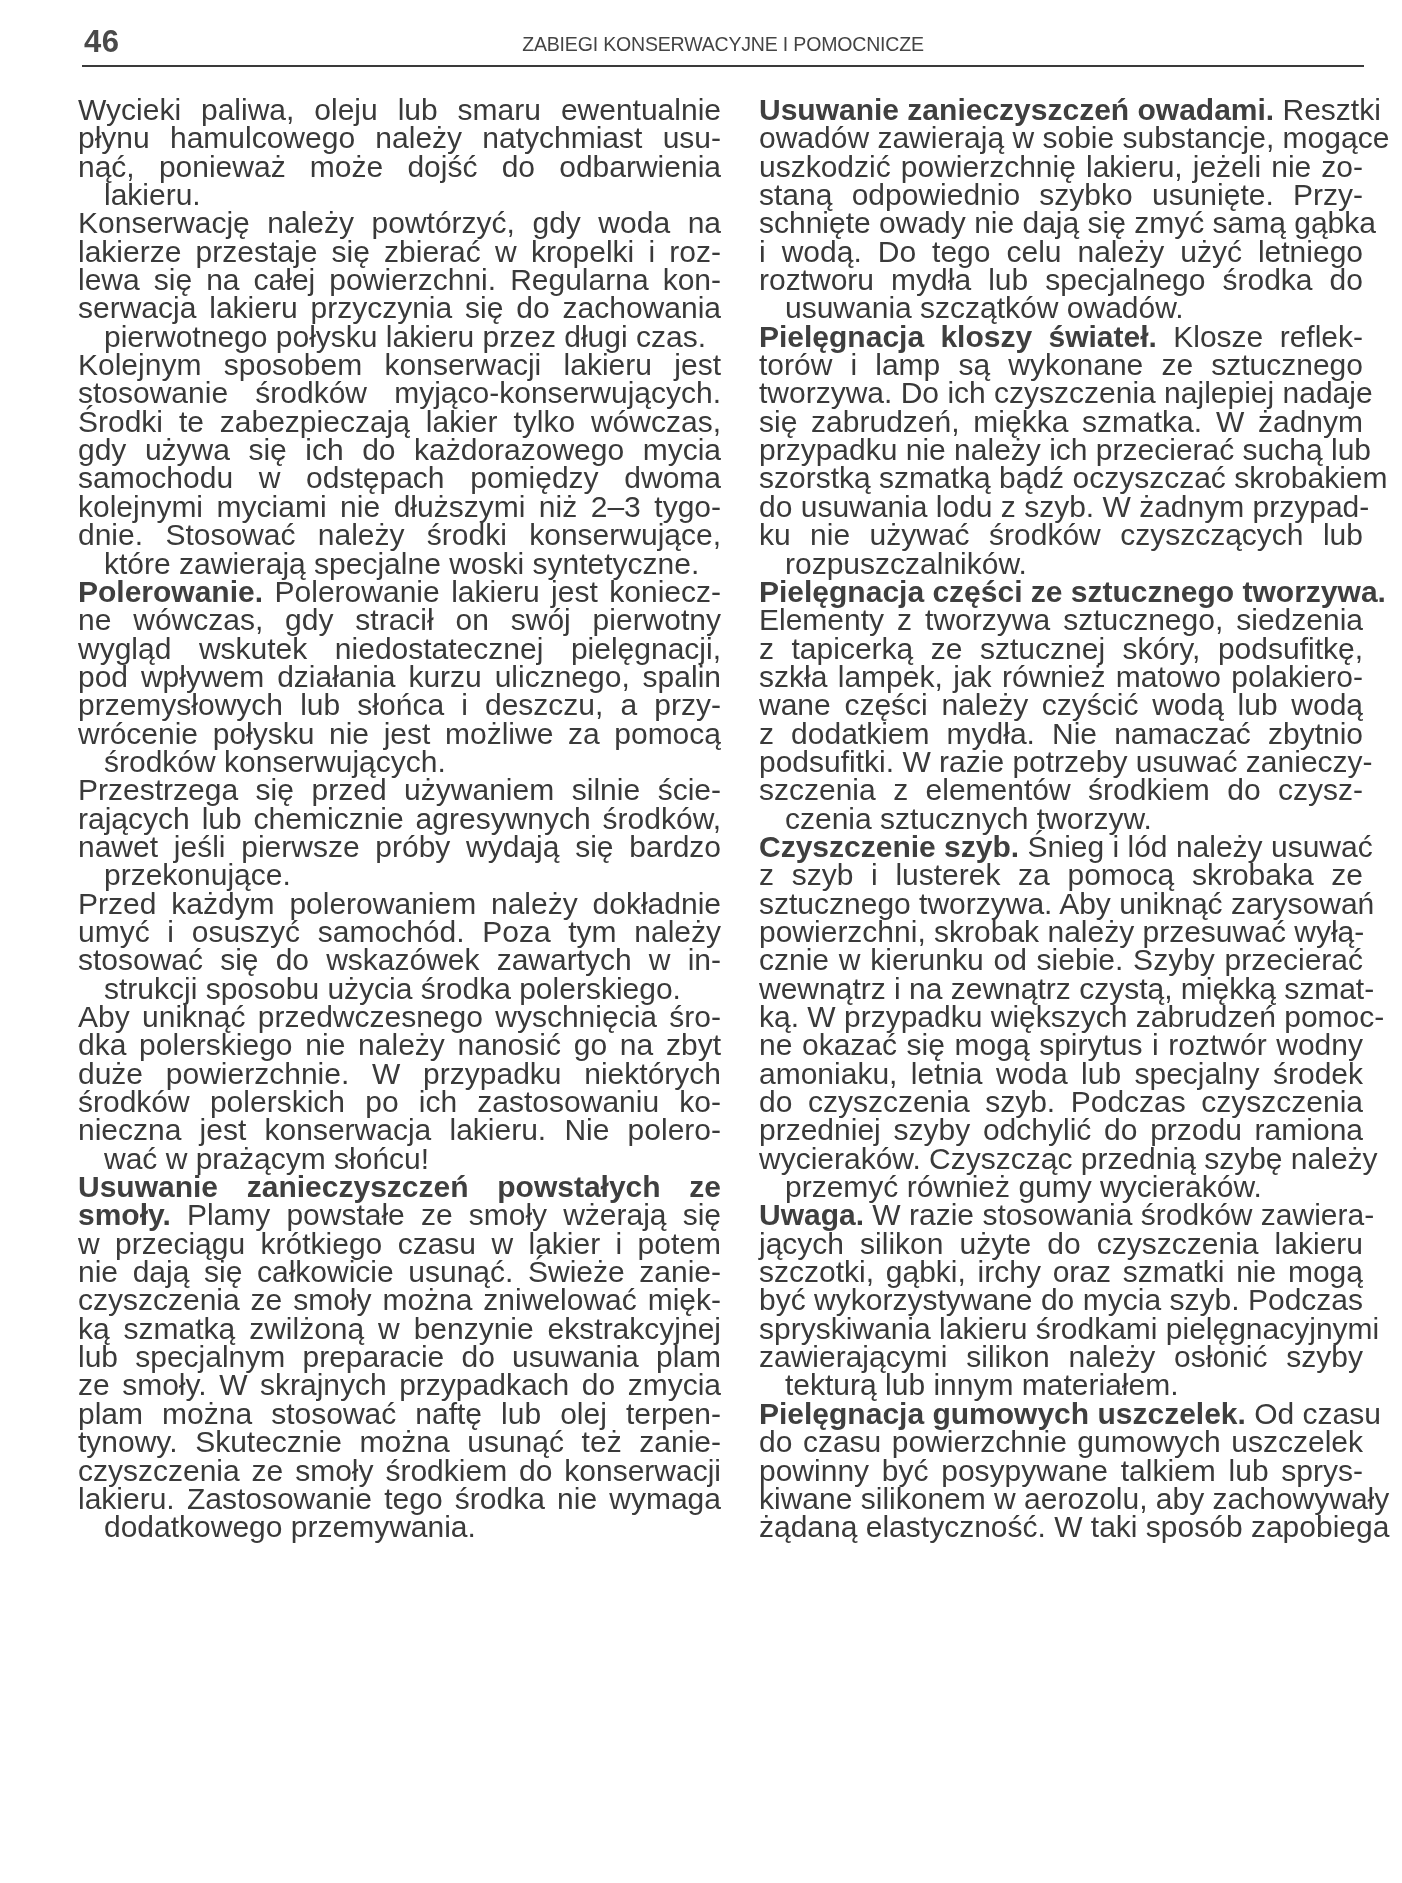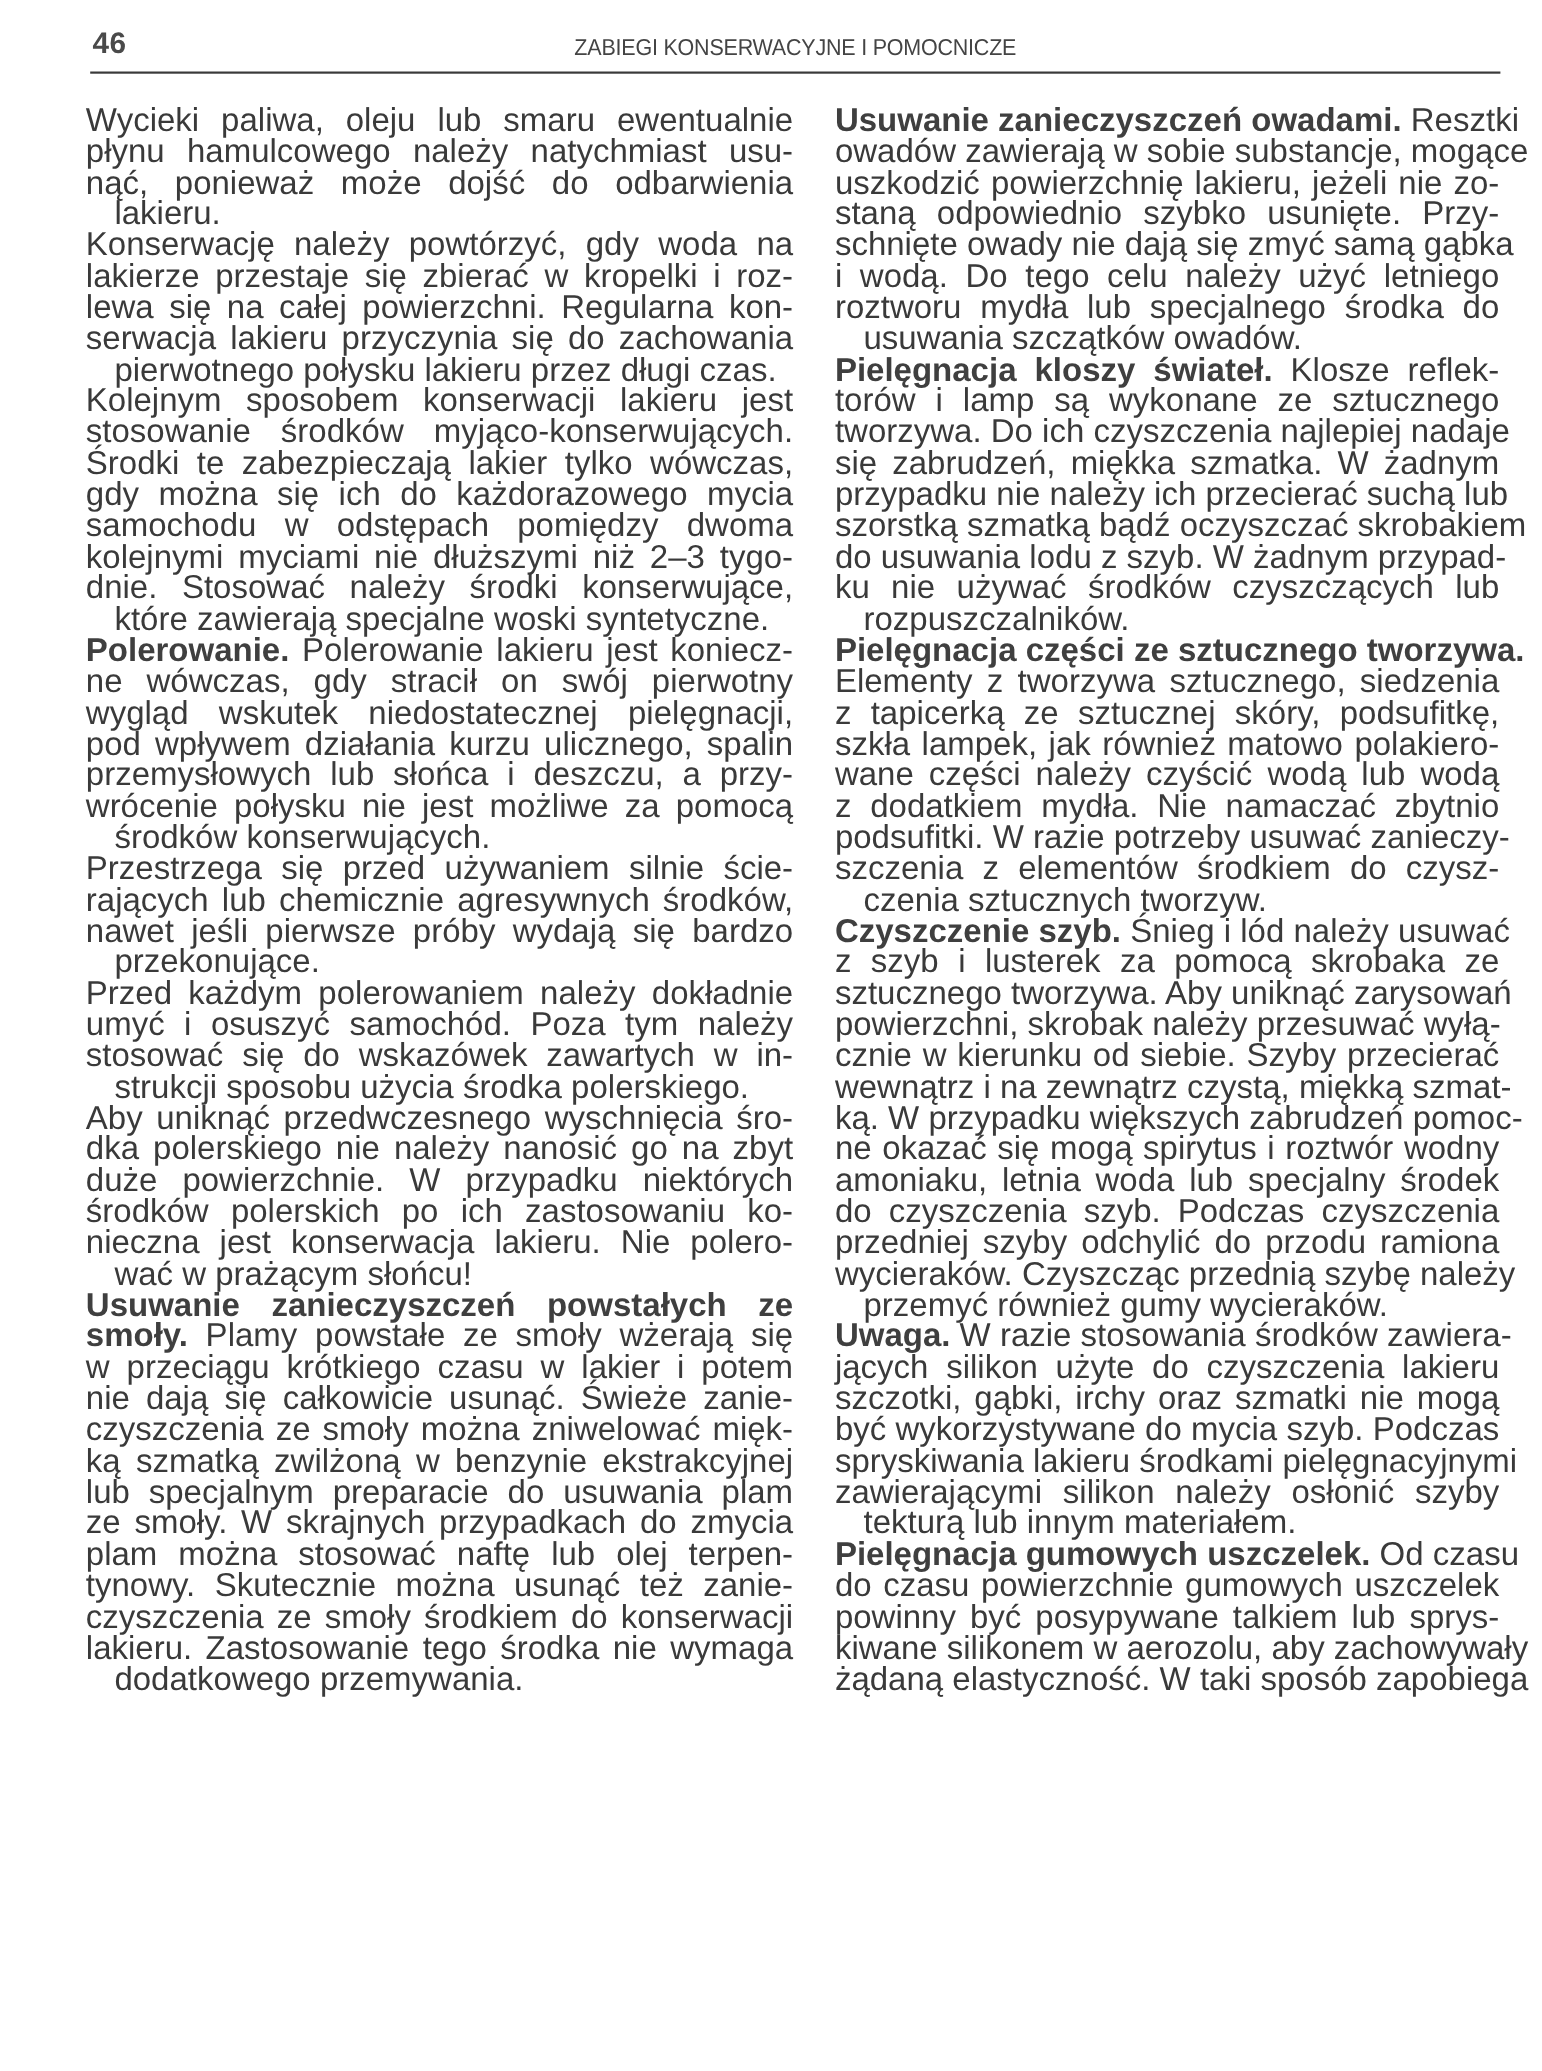--- a/index.html
+++ b/index.html
@@ -19,21 +19,21 @@
     position: absolute;
     left: 82px;
     top: 22px;
     width: 1282px;
     height: 46px;
   }
   .page-number {
     position: absolute;
     left: 2px;
     top: 2px;
-    font-size: 27px;
+    font-size: 31px;
     font-weight: bold;
     color: #4a4a4a;
     letter-spacing: 0.5px;
   }
   .running-title {
     position: absolute;
     left: 0;
     right: 0;
     top: 10px;
     text-align: center;
@@ -106,21 +106,21 @@
       <span class="line"><span>Konserwację należy powtórzyć, gdy woda na</span></span>
       <span class="line"><span>lakierze przestaje się zbierać w kropelki i roz-</span></span>
       <span class="line"><span>lewa się na całej powierzchni. Regularna kon-</span></span>
       <span class="line"><span>serwacja lakieru przyczynia się do zachowania</span></span>
       <span class="line last"><span>pierwotnego połysku lakieru przez długi czas.</span></span>
     </div>
     <div class="para">
       <span class="line"><span>Kolejnym sposobem konserwacji lakieru jest</span></span>
       <span class="line"><span>stosowanie środków myjąco-konserwujących.</span></span>
       <span class="line"><span>Środki te zabezpieczają lakier tylko wówczas,</span></span>
-      <span class="line"><span>gdy można się ich do każdorazowego mycia</span></span>
+      <span class="line"><span>gdy używa się ich do każdorazowego mycia</span></span>
       <span class="line"><span>samochodu w odstępach pomiędzy dwoma</span></span>
       <span class="line"><span>kolejnymi myciami nie dłuższymi niż 2–3 tygo-</span></span>
       <span class="line"><span>dnie. Stosować należy środki konserwujące,</span></span>
       <span class="line last"><span>które zawierają specjalne woski syntetyczne.</span></span>
     </div>
     <div class="para">
       <span class="line"><span class="heading">Polerowanie.</span><span> Polerowanie lakieru jest koniecz-</span></span>
       <span class="line"><span>ne wówczas, gdy stracił on swój pierwotny</span></span>
       <span class="line"><span>wygląd wskutek niedostatecznej pielęgnacji,</span></span>
       <span class="line"><span>pod wpływem działania kurzu ulicznego, spalin</span></span>

